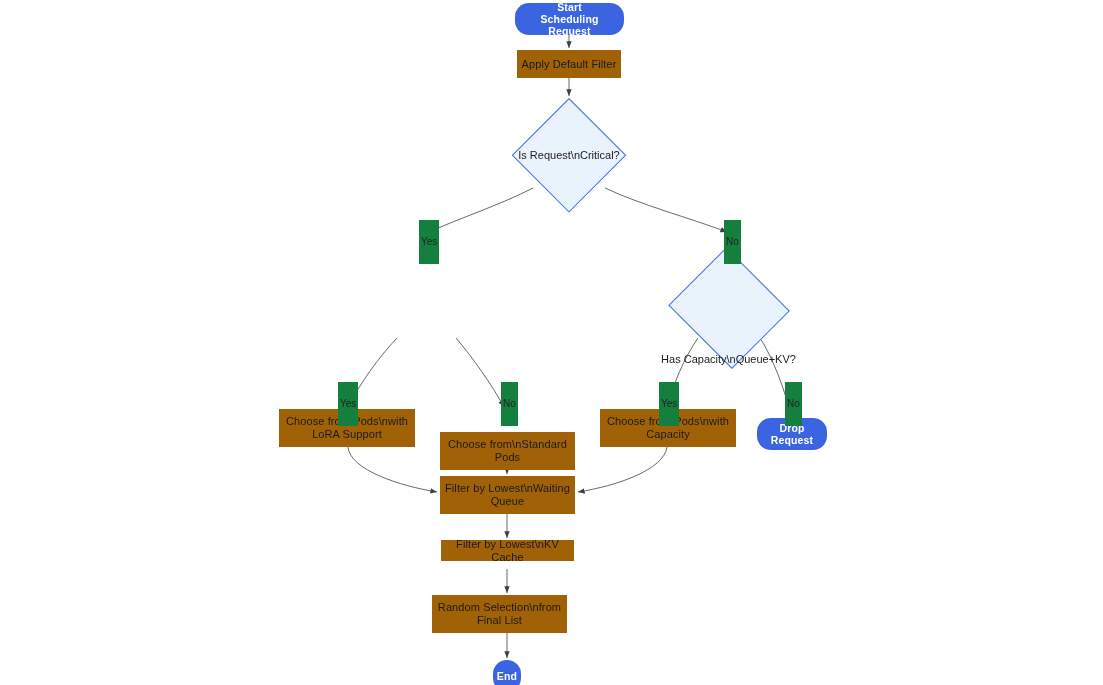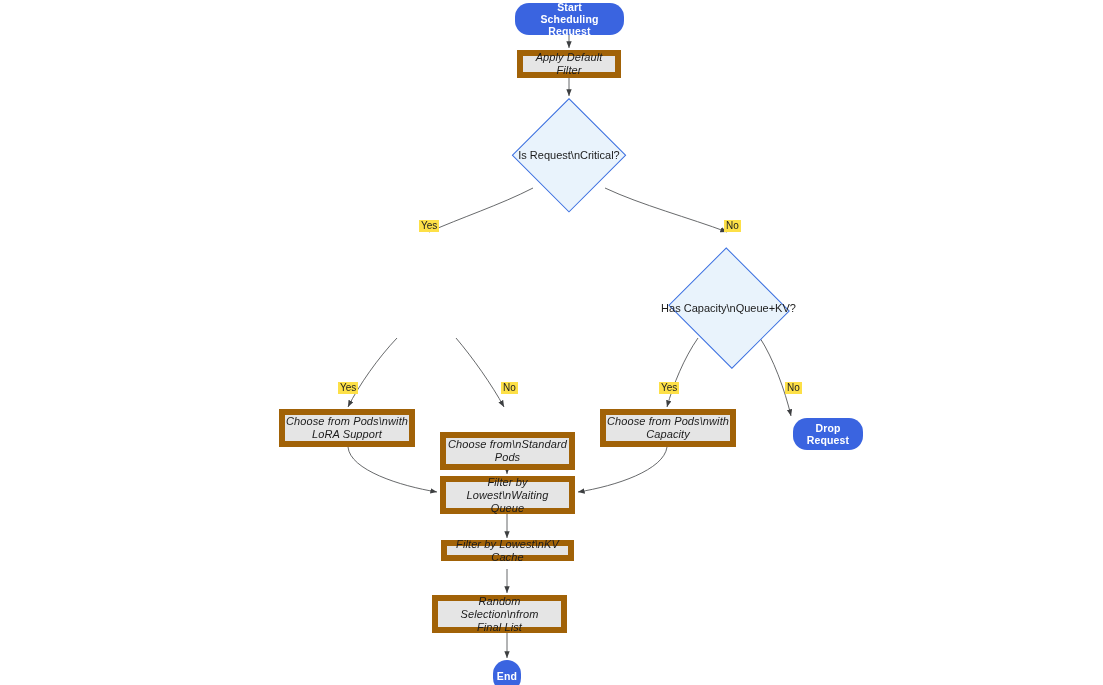--- a/index.html
+++ b/index.html
@@ -29,26 +29,25 @@
     position: absolute;
     box-sizing: border-box;
     display: flex;
     align-items: center;
     justify-content: center;
     text-align: center;
     color: #1b1b1b;
     z-index: 2;
   }
   .node-process {
-    border: 6px solid #a16207;
-    background: #e5e5e5;
+    border: 1px solid #a16207;
+    background: #a16207;
     font-size: 11px;
     line-height: 13px;
     letter-spacing: .1px;
-    font-style: italic;
   }
   .node-decision {
     background: transparent;
     font-size: 11px;
     line-height: 13px;
   }
   .node-decision .diamond-shape {
     position: absolute;
     left: 50%;
     top: 50%;
@@ -71,22 +70,22 @@
     border-radius: 14px;
     font-size: 10.5px;
     font-weight: bold;
     letter-spacing: .15px;
     padding: 16px 12px;
   }
   .edge-label {
     position: absolute;
     font-size: 10px;
     color: #222222;
-    background: #fde047;
-    padding: 0px 2px;
+    background: #15803d;
+    padding: 16px 2px;
     line-height: 12px;
     z-index: 3;
     white-space: nowrap;
   }
   .wrap {
     white-space: pre-line;
   }
 </style>
 </head>
 <body>
@@ -124,41 +123,41 @@
   <div class="node node-process" style="left: 517px; top: 50px; width: 104px; height: 28px;">
     <span class="wrap">Apply Default Filter</span>
   </div>
 
   <div class="node node-decision" style="left: 512px; top: 98px; width: 114px; height: 114px;">
     <span class="diamond-shape"></span>
     <span class="diamond-label">Is Request\nCritical?</span>
   </div>
 
 
-  <div class="node node-decision" style="left: 665px; top: 250px; width: 127px; height: 116px;">
+  <div class="node node-decision" style="left: 665px; top: 250px; width: 127px; height: 116px; align-items: flex-end;">
     <span class="diamond-shape"></span>
     <span class="diamond-label">Has Capacity\nQueue+KV?</span>
   </div>
 
   <div class="node node-process" style="left: 279px; top: 409px; width: 136px; height: 38px;">
     <span class="wrap">Choose from Pods\nwith
 LoRA Support</span>
   </div>
 
   <div class="node node-process" style="left: 440px; top: 432px; width: 135px; height: 38px;">
     <span class="wrap">Choose from\nStandard
 Pods</span>
   </div>
 
   <div class="node node-process" style="left: 600px; top: 409px; width: 136px; height: 38px;">
     <span class="wrap">Choose from Pods\nwith
 Capacity</span>
   </div>
 
-  <div class="node node-terminal" style="left: 757px; top: 418px; width: 70px; height: 20px; margin-left: 36px;">
+  <div class="node node-terminal" style="left: 757px; top: 418px; width: 70px; height: 20px;">
     <span>Drop Request</span>
   </div>
 
   <div class="node node-process" style="left: 440px; top: 476px; width: 135px; height: 38px; text-align: center;">
     <span class="wrap">Filter by Lowest\nWaiting
 Queue</span>
   </div>
 
   <div class="node node-process" style="left: 441px; top: 540px; width: 133px; height: 21px;">
     <span class="wrap">Filter by Lowest\nKV Cache</span>

